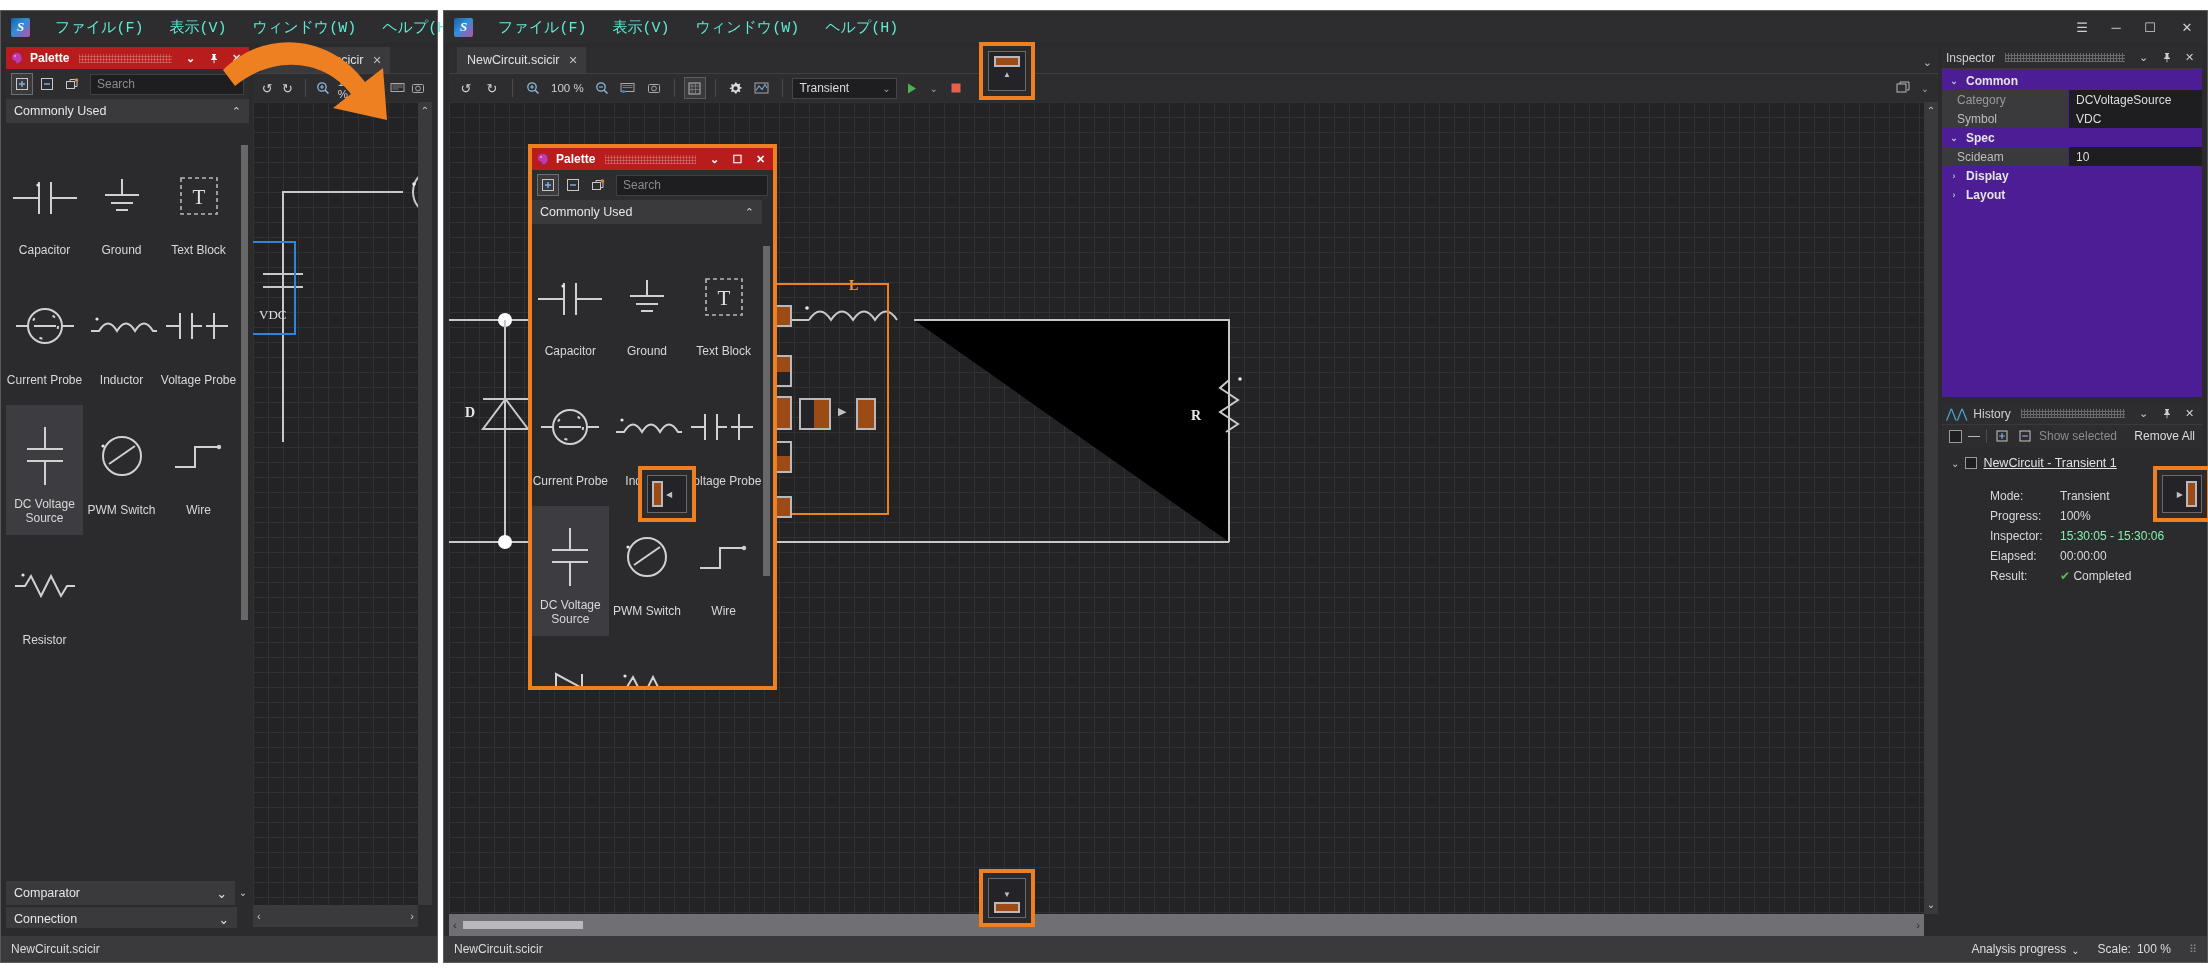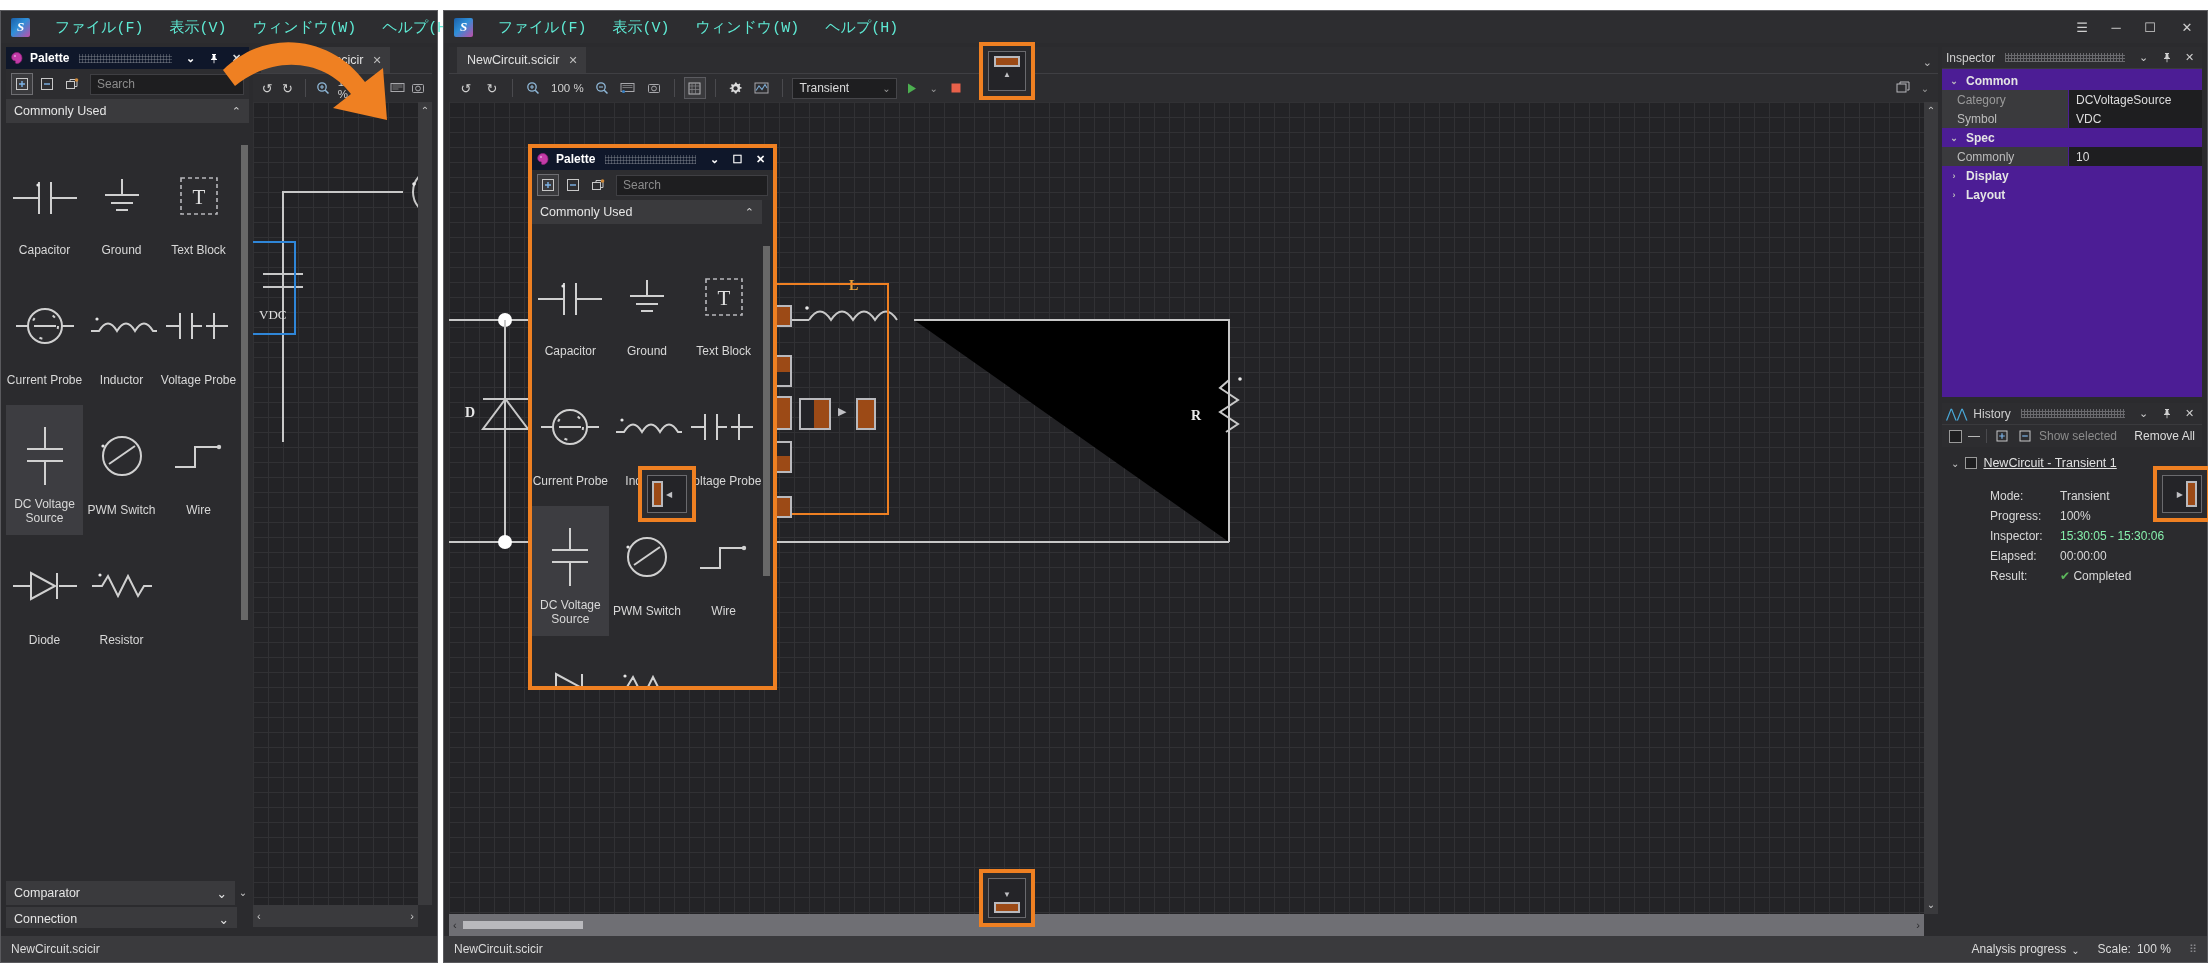--- a/index.html
+++ b/index.html
@@ -14,21 +14,21 @@
     padding-left:10px; gap:0px; }
   .applogo { width:19px; height:19px; border-radius:2px; margin-right:12px;
     background:linear-gradient(135deg,#1a5fa8 0%,#2f8fd8 45%,#c04ea8 100%);
     position:relative; flex:none; }
   .applogo::after{ content:"S"; position:absolute; inset:0; color:#fff;
     font-size:13px; font-weight:bold; font-style:italic; display:flex;
     align-items:center; justify-content:center; font-family:"Liberation Serif",serif;}
   .menuitem { color:#5eead4; font-size:15px; padding:4px 13px; white-space:nowrap;font-family:Liberation Mono, monospace; }
 
   
-  .pal-title { height:22px; background:#0f172a; display:flex; align-items:center;
+  .pal-title { height:22px; background:#b91c1c; display:flex; align-items:center;
     padding:0 4px; color:#fff; font-size:12px; font-weight:bold; gap:6px; }
   .pal-icon { width:14px; height:14px; flex:none; position:relative; }
   .pal-icon svg{ display:block; }
   .grip { flex:1; height:9px;
     background-image:repeating-linear-gradient(90deg,#ffffff66 0 1px,transparent 1px 3px),
                      repeating-linear-gradient(0deg,#ffffff66 0 1px,transparent 1px 3px);
     background-size:3px 3px; opacity:.55; margin:0 4px; }
   .tbtn { width:17px; height:17px; display:flex; align-items:center; justify-content:center;
     color:#fff; font-size:11px; flex:none; }
 
@@ -267,30 +267,20 @@
                 <svg width="56" height="46" viewBox="0 0 56 46">
       <path d="M4 34 h20 v-20 h24" stroke="#d0d0d0" stroke-width="2" fill="none"></path>
                   <circle cx="48" cy="14" r="2.2" fill="#d0d0d0"></circle>
                 </svg>
               </div>
       <div class="lbl">Wire</div>
     </div>
             <div class="palcell">
       <div class="sym">
                 <svg width="68" height="46" viewBox="0 0 68 46">
-      <path d="M2 23 h18 M48 23 h18" stroke="#d0d0d0" stroke-width="2" fill="none"></path>
-                  <path d="M20 10 L20 36 L44 23 Z" stroke="#d0d0d0" stroke-width="2" fill="none"></path>
-                  <path d="M46 10 v26" stroke="#d0d0d0" stroke-width="2" fill="none"></path>
-                </svg>
-              </div>
-      <div class="lbl">Diode</div>
-    </div>
-            <div class="palcell">
-      <div class="sym">
-                <svg width="68" height="46" viewBox="0 0 68 46">
       <path d="M4 23 h10 l6 -10 l10 20 l10 -20 l10 20 l6 -10 h8" stroke="#d0d0d0" stroke-width="2" fill="none"></path>
       <circle cx="12" cy="12" r="1.6" fill="#e6e6e6"></circle>
                 </svg>
               </div>
       <div class="lbl">Resistor</div>
     </div>
           </div>
       </div>
 
       <div class="scrollv" style="right:0px; top:98px; height:735px;">
@@ -582,21 +572,21 @@
               </div>
               <div class="insp-row">
       <div class="insp-key">Symbol</div>
       <div class="insp-val">VDC</div>
               </div>
               <div class="insp-sec">
     <span class="arrw">⌄</span>
     <span>Spec</span>
               </div>
               <div class="insp-row">
-      <div class="insp-key">Commonly</div>
+      <div class="insp-key">Scideam</div>
       <div class="insp-val">10</div>
               </div>
               <div class="insp-sec">
     <span class="arrw">›</span>
     <span>Display</span>
               </div>
               <div class="insp-sec">
     <span class="arrw">›</span>
     <span>Layout</span>
               </div>

